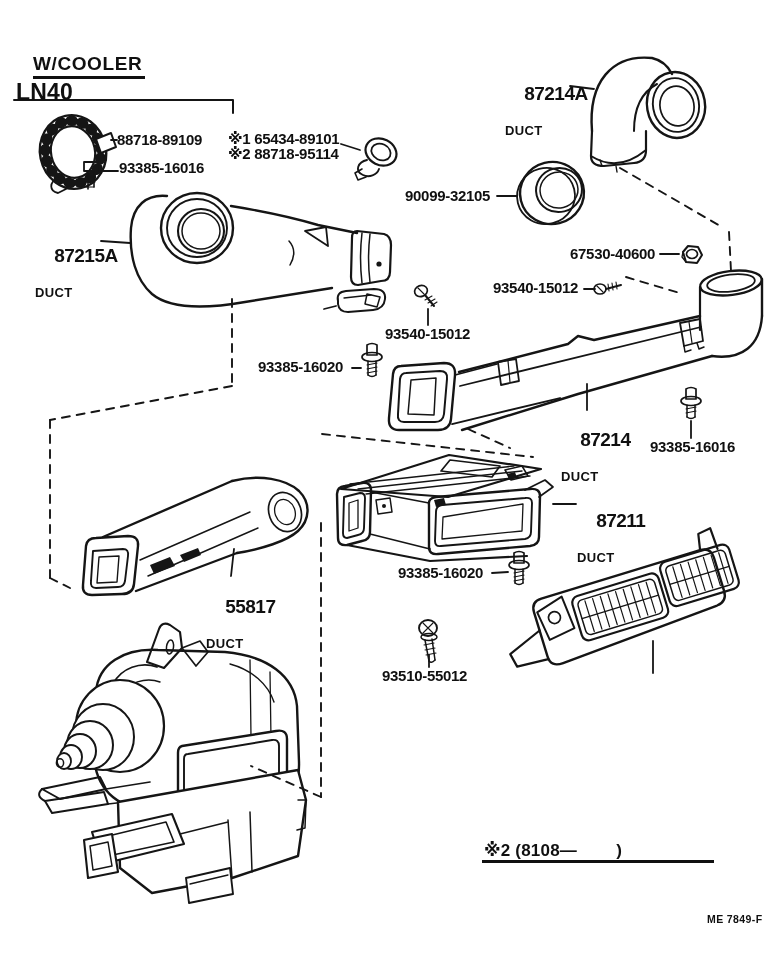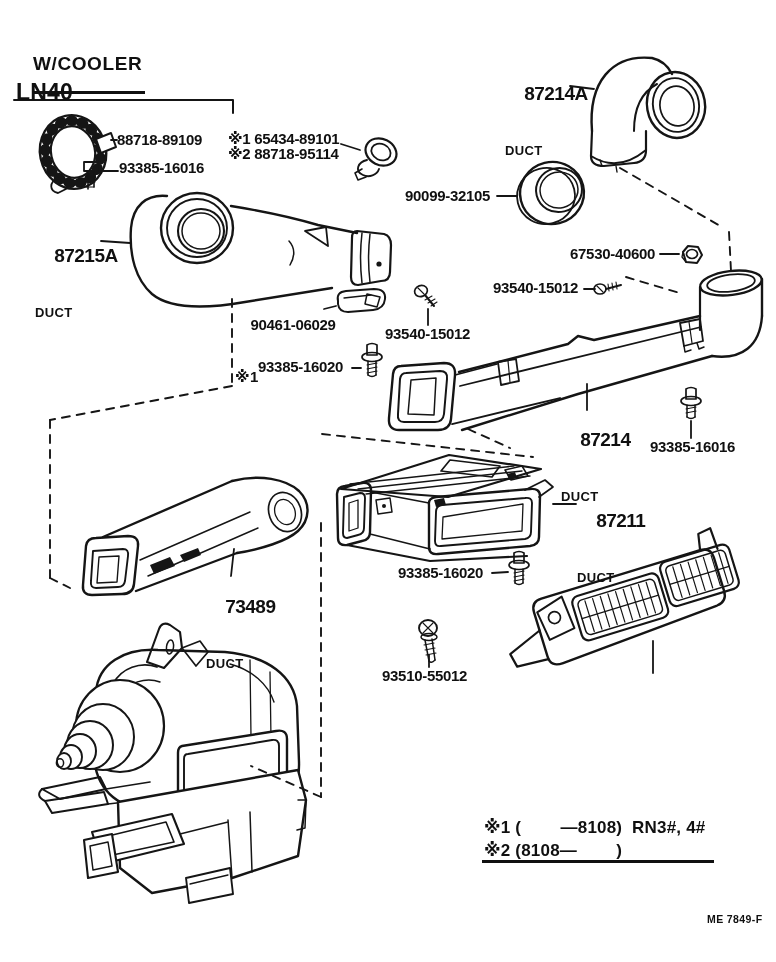--- a/index.html
+++ b/index.html
@@ -5,24 +5,24 @@
   html,body{margin:0;padding:0;}
   body{
     width:776px;height:962px;position:relative;overflow:hidden;
     background:#ffffff;color:#101010;
     font-family:"Liberation Sans","DejaVu Sans",sans-serif;
   }
   #stage{position:absolute;left:0;top:0;width:776px;height:962px;}
   #art{position:absolute;left:0;top:0;}
   .pl{position:absolute;font-weight:bold;font-size:15px;line-height:1.06;
       letter-spacing:-0.3px;white-space:pre;}
-  .pl .sub{font-size:13px;letter-spacing:0.4px;margin-top:20px;}
+  .pl .sub{font-size:13px;letter-spacing:0.4px;}
   .big{font-size:19px;letter-spacing:-0.5px;}
   .title{position:absolute;left:33px;top:53px;font-weight:bold;font-size:19px;
-         letter-spacing:0.6px;border-bottom:3px solid #101010;padding:0 3px 16px 0;}
+         letter-spacing:0.6px;border-bottom:3px solid #101010;padding:0 3px 1px 0;}
   .model{position:absolute;left:16px;top:79px;font-weight:bold;font-size:23px;letter-spacing:0.2px;}
   .note{position:absolute;font-weight:bold;font-size:17px;white-space:pre;letter-spacing:0.2px;}
   .rule{position:absolute;background:#101010;}
   .doccode{position:absolute;font-weight:bold;font-size:10.5px;letter-spacing:0.4px;}
 </style>
 </head>
 <body>
 
 <div id="stage">
 
@@ -293,48 +293,43 @@
 
   <div class="pl" style="left:405px;top:188px">90099-32105</div>
   <div class="pl" style="left:570px;top:246px">67530-40600</div>
   <div class="pl" style="left:493px;top:280px">93540-15012</div>
 
   <div class="pl big" style="left:35px;top:226px">
     <span>87215A</span>
     <div class="sub">DUCT</div>
   </div>
 
-  <div class="pl" style="left:235px;top:301px">
-    <span>90461-06029</span>
-    <div class="sub" style="font-size:15px">※1</div>
-  </div>
 
   <div class="pl" style="left:385px;top:326px">93540-15012</div>
   <div class="pl" style="left:258px;top:359px">93385-16020</div>
 
   <div class="pl big" style="left:561px;top:410px">
     <span>87214</span>
     <div class="sub">DUCT</div>
   </div>
 
   <div class="pl" style="left:650px;top:439px">93385-16016</div>
 
   <div class="pl big" style="left:577px;top:491px">
     <span>87211</span>
     <div class="sub">DUCT</div>
   </div>
 
   <div class="pl big" style="left:206px;top:577px">
-    <span>73489</span>
+    <span>55817</span>
     <div class="sub">DUCT</div>
   </div>
 
   <div class="pl" style="left:398px;top:565px">93385-16020</div>
   <div class="pl" style="left:382px;top:668px">93510-55012</div>
 
 
-  <div class="note" style="left:484px;top:817px">※1 (        —8108)  RN3#, 4#</div>
   <div class="note" style="left:484px;top:840px">※2 (8108—        )</div>
   <div class="rule" style="left:482px;top:860px;width:232px;height:3px"></div>
 
   <div class="doccode" style="left:707px;top:913px">ME 7849-F</div>
 
 </div>
 
 </body></html>

